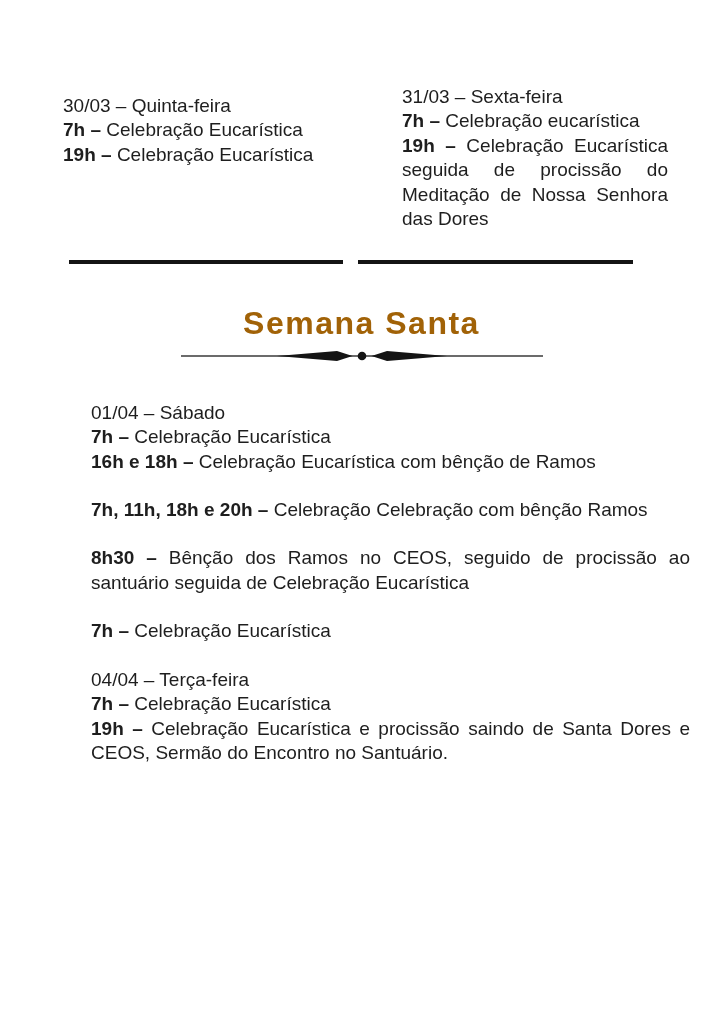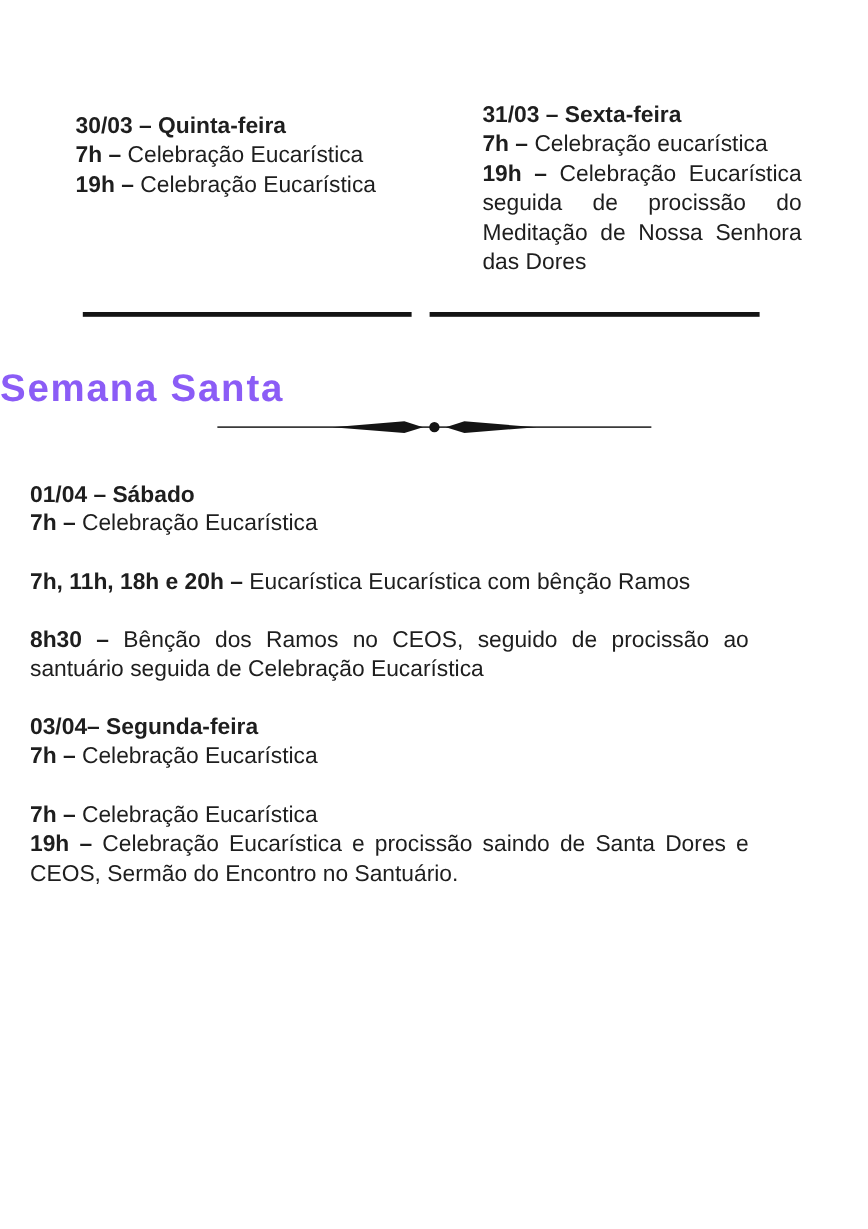--- a/index.html
+++ b/index.html
@@ -17,50 +17,50 @@
   p { margin: 0; }
   b, .bold { font-weight: 700; }
 
   
   .columns {
     display: flex;
     padding: 94px 0 0 63px;
   }
   .col-left  { width: 287px; margin-right: 52px; text-align: justify; }
   .col-right { width: 266px; margin-top: -9px;  text-align: justify; }
-  .day-heading { font-weight: 700; text-align: left; }
+  .day-heading { font-weight: 400; text-align: left; }
 
   
   .rule-row {
     display: flex;
     margin: 29px 0 0 69px;
     gap: 15px;
   }
   .rule { height: 4px; background: #141414; }
   .rule-left  { width: 274px; }
   .rule-right { width: 275px; }
 
   
   .page-title {
     margin-top: 39px;
-    text-align: left;
+    text-align: center;
     font-size: 32px;
     line-height: 40px;
     font-weight: 600;
     letter-spacing: 1.5px;
-    color: #8b5cf6;
+    color: #a16207;
   }
 
   
   .ornament-wrap { margin-top: 4px; text-align: center; }
   .ornament-wrap svg { display: inline-block; vertical-align: top; }
 
   
   .week {
-    margin: 29px 0 0 25px;
+    margin: 29px 0 0 91px;
     width: 599px;
     text-align: justify;
   }
   .group { margin-bottom: 24px; }
   .group:last-child { margin-bottom: 0; }
 </style>
 </head>
 <body>
 
 <div class="columns">
@@ -90,34 +90,35 @@
     <circle cx="181" cy="9" r="4.3" fill="#141414"></circle>
     <polygon points="266,9 206,4.1 190.5,9 206,13.9" fill="#141414"></polygon>
   </svg>
 </div>
 
 <div class="week">
 
   <div class="group">
     <p class="day-heading">01/04 – Sábado</p>
     <p class="line"><b>7h –</b> <span>Celebração Eucarística</span></p>
+    <p class="line"><b>16h e 18h –</b> <span>Celebração Eucarística com bênção de Ramos</span></p>
   </div>
 
   <div class="group">
-    <p class="line"><b>7h, 11h, 18h e 20h –</b> <span>Eucarística Eucarística com bênção Ramos</span></p>
+    <p class="line"><b>7h, 11h, 18h e 20h –</b> <span>Celebração Celebração com bênção Ramos</span></p>
   </div>
 
   <div class="group">
     <p class="line"><b>8h30 –</b> <span>Bênção dos Ramos no CEOS, seguido de procissão ao santuário seguida de Celebração Eucarística</span></p>
   </div>
 
 
   <div class="group">
-    <p class="day-heading">03/04– Segunda-feira</p>
     <p class="line"><b>7h –</b> <span>Celebração Eucarística</span></p>
   </div>
 
   <div class="group">
+    <p class="day-heading">04/04 – Terça-feira</p>
     <p class="line"><b>7h –</b> <span>Celebração Eucarística</span></p>
     <p class="line"><b>19h –</b> <span>Celebração Eucarística e procissão saindo de Santa Dores e CEOS, Sermão do Encontro no Santuário.</span></p>
   </div>
 
 </div>
 
 </body></html>

